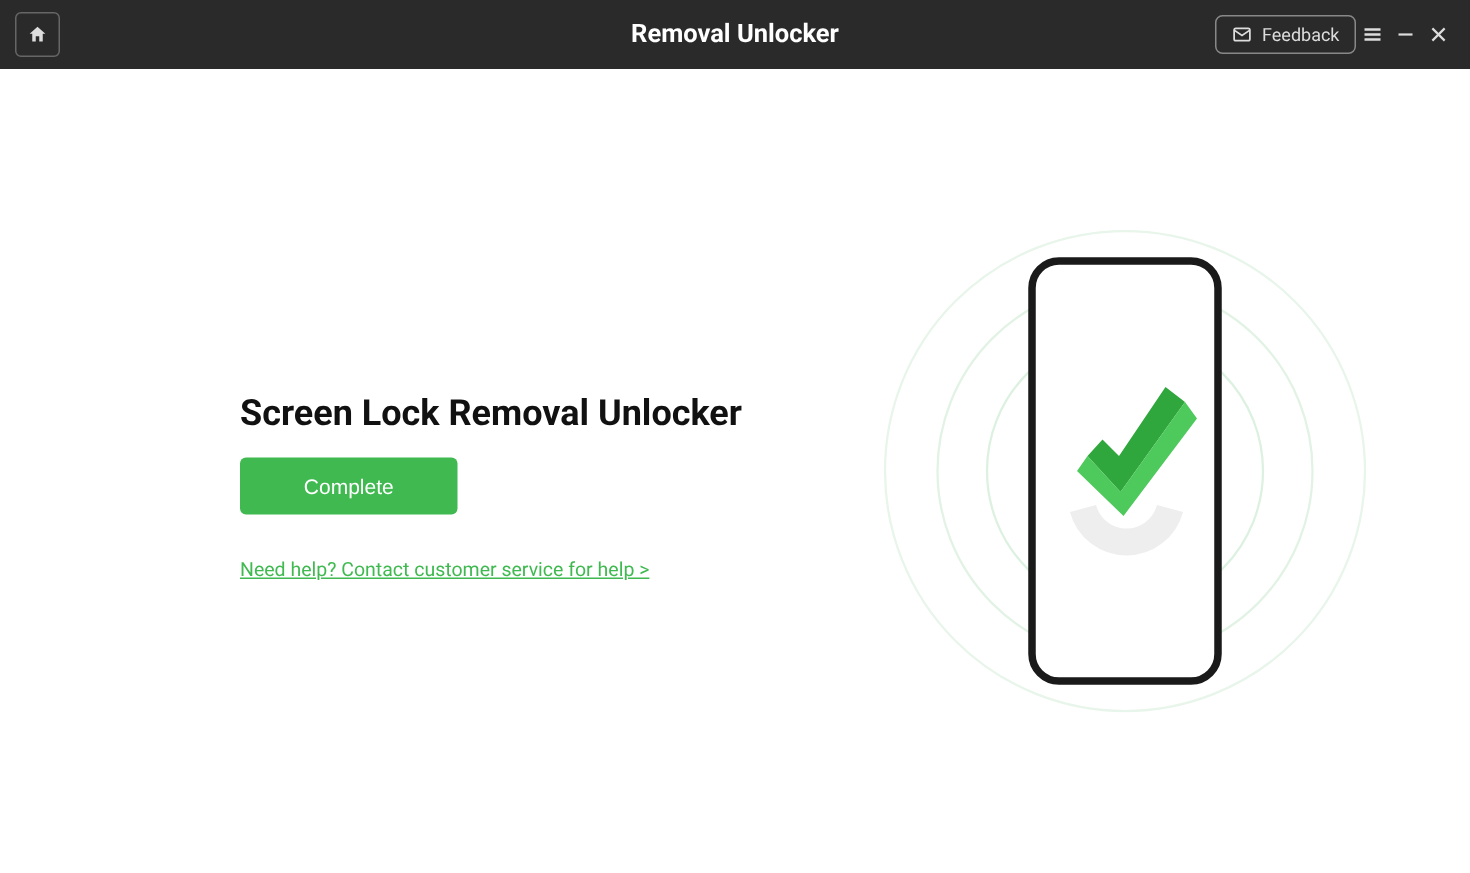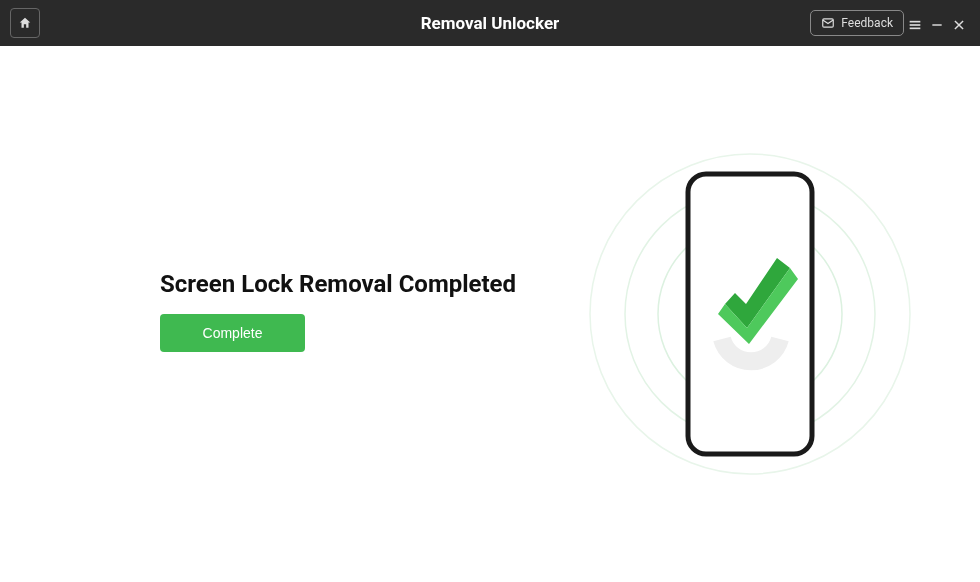--- a/index.html
+++ b/index.html
@@ -32,21 +32,21 @@
       position: absolute;
       left: 50%;
       transform: translateX(-50%);
       color: #fff;
       font-size: 17px;
       font-weight: 700;
     }
     .titlebar-right {
       margin-left: auto;
       display: flex;
-      align-items: flex-end;
+      align-items: center;
       gap: 0;
     }
     .feedback-btn {
       border: 1px solid #888;
       border-radius: 5px;
       height: 26px;
       padding: 0 10px;
       display: flex;
       align-items: center;
       gap: 6px;
@@ -149,22 +149,25 @@
       <svg width="14" height="14" viewBox="0 0 24 24" fill="none" stroke="#ddd" stroke-width="2.5">
         <line x1="5" y1="5" x2="19" y2="19"></line>
         <line x1="19" y1="5" x2="5" y2="19"></line>
       </svg>
     </div>
   </div>
 </div>
 
 <div class="content">
   <div class="left-col">
-    <h1 class="heading">Screen Lock Removal Completed</h1>
+    <h1 class="heading">Screen Lock Removal Unlocker</h1>
     <button class="complete-btn">Complete</button>
+    <div>
+      <a class="help-link">Need help? Contact customer service for help &gt;</a>
+    </div>
   </div>
   <div class="right-col">
     <svg width="340" height="340" viewBox="0 0 340 340">
 
       <circle cx="170" cy="170" r="160" fill="none" stroke="#e8f5ea" stroke-width="1.5"></circle>
       <circle cx="170" cy="170" r="125" fill="none" stroke="#e2f3e5" stroke-width="1.5"></circle>
       <circle cx="170" cy="170" r="92" fill="none" stroke="#dcf1e0" stroke-width="1.5"></circle>
 
       <rect x="108" y="30" width="124" height="280" rx="18" ry="18" fill="#fff" stroke="#1a1a1a" stroke-width="5"></rect>
 

